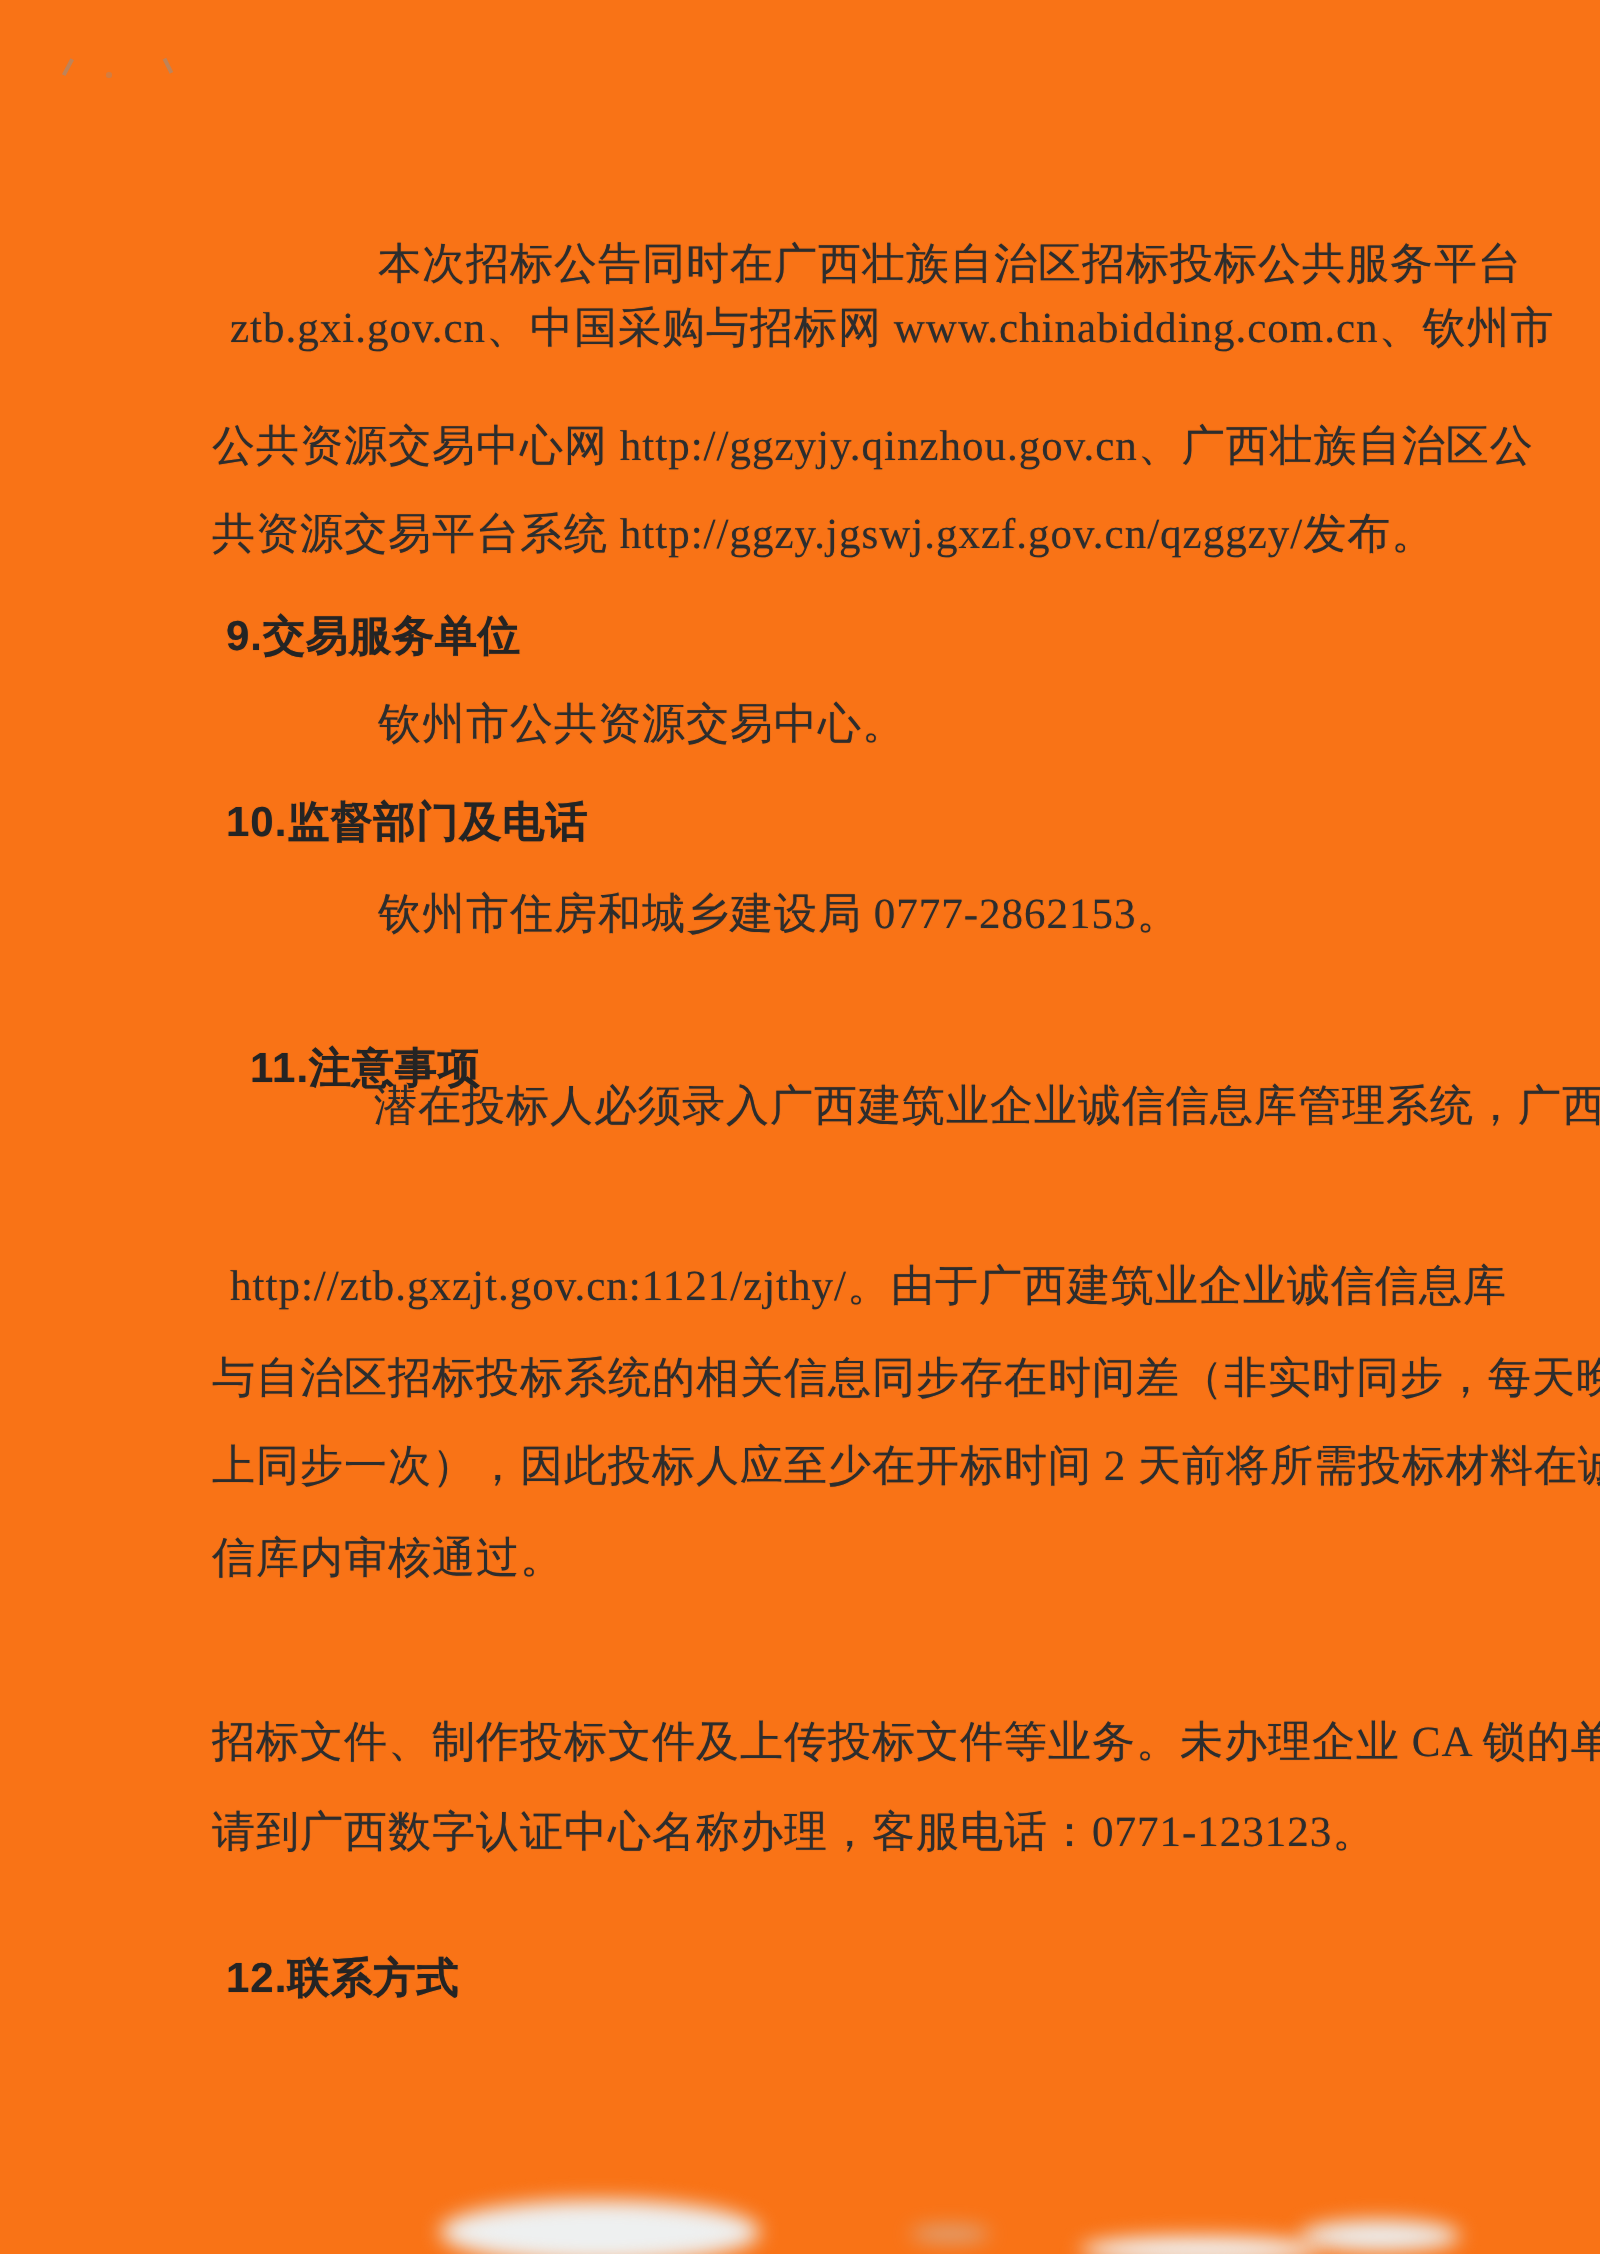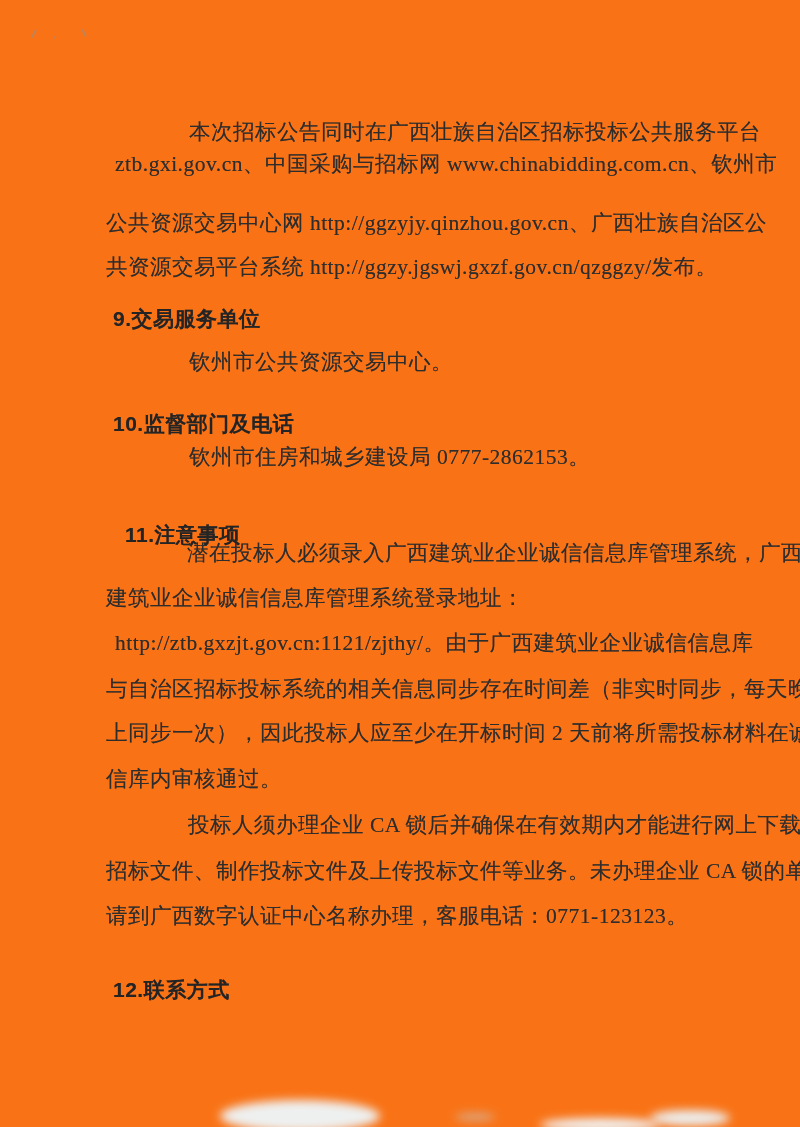--- a/index.html
+++ b/index.html
@@ -61,31 +61,29 @@
   <div class="speck speck-c"></div>
 
   <div class="line" style="top:122px; left:189px;">本次招标公告同时在广西壮族自治区招标投标公共服务平台</div>
   <div class="line" style="top:154px; left:115px;">ztb.gxi.gov.cn、中国采购与招标网 www.chinabidding.com.cn、钦州市</div>
   <div class="line" style="top:213px; left:106px;">公共资源交易中心网 http://ggzyjy.qinzhou.gov.cn、广西壮族自治区公</div>
   <div class="line" style="top:257px; left:106px;">共资源交易平台系统 http://ggzy.jgswj.gxzf.gov.cn/qzggzy/发布。</div>
 
   <div class="line heading" style="top:308px; left:113px;text-align:right;">9.交易服务单位</div>
   <div class="line" style="top:352px; left:189px;">钦州市公共资源交易中心。</div>
 
-  <div class="line heading" style="top:401px; left:113px;margin-top:12px;">10.监督部门及电话</div>
+  <div class="line heading" style="top:401px; left:113px;">10.监督部门及电话</div>
   <div class="line" style="top:447px; left:189px;">钦州市住房和城乡建设局 0777-2862153。</div>
 
   <div class="line heading" style="top:498px; left:125px;margin-top:26px;">11.注意事项</div>
   <div class="line" style="top:543px; left:187px;">潜在投标人必须录入广西建筑业企业诚信信息库管理系统，广西</div>
-  <div class="line" style="top:588px; left:106px;">建筑业企业诚信信息库管理系统登录地址：</div>
   <div class="line" style="top:633px; left:115px;">http://ztb.gxzjt.gov.cn:1121/zjthy/。由于广西建筑业企业诚信信息库</div>
   <div class="line" style="top:679px; left:106px;">与自治区招标投标系统的相关信息同步存在时间差（非实时同步，每天晚</div>
   <div class="line" style="top:723px; left:106px;">上同步一次），因此投标人应至少在开标时间 2 天前将所需投标材料在诚</div>
   <div class="line" style="top:769px; left:106px;">信库内审核通过。</div>
-  <div class="line" style="top:815px; left:188px;">投标人须办理企业 CA 锁后并确保在有效期内才能进行网上下载</div>
   <div class="line" style="top:861px; left:106px;">招标文件、制作投标文件及上传投标文件等业务。未办理企业 CA 锁的单位，</div>
   <div class="line" style="top:906px; left:106px;">请到广西数字认证中心名称办理，客服电话：0771-123123。</div>
 
   <div class="line heading" style="top:979px; left:113px;">12.联系方式</div>
 
   <div class="smudge smudge-a"></div>
   <div class="smudge smudge-b"></div>
   <div class="smudge smudge-c"></div>
   <div class="smudge smudge-d"></div>
 

